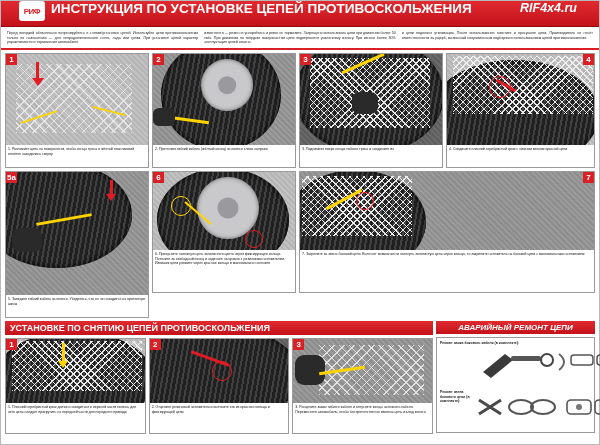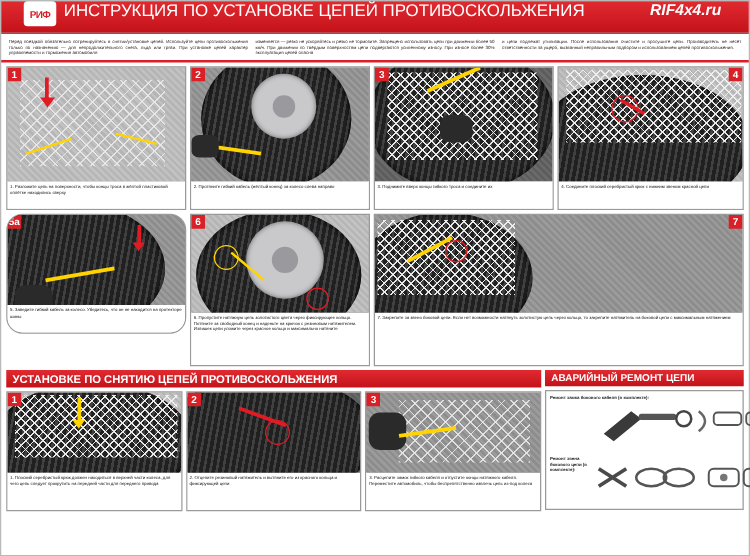--- a/index.html
+++ b/index.html
@@ -33,21 +33,21 @@
     border-radius: 3px;
     display: flex; align-items: center; justify-content: center;
     margin-right: 6px;
     flex: 0 0 auto;
   }
   .logo-text {
     color: #d92027; font-weight: bold; font-size: 8px;
     letter-spacing: -0.5px;
   }
   .header-title {
-    color: #fff; font-weight: normal; font-size: 13.5px;
+    color: #fff; font-weight: bold; font-size: 13.5px;
     flex: 1 1 auto; letter-spacing: 0px;
     white-space: nowrap; overflow: hidden;
   }
   .header-site {
     color: #fff; font-weight: bold; font-size: 12.5px;
     font-style: italic; padding-right: 4px;
   }
 
   
   .intro {
@@ -169,21 +169,21 @@
   .bottom-right { flex: 1 1 auto; }
   .sectionbar {
     background: #d92027;
     background: linear-gradient(#e02a30, #c4121a);
     color: #fff;
     font-weight: bold;
     font-size: 9px;
     padding: 2px 5px;
     margin-bottom: 3px;
   }
-  .sectionbar.small { font-size: 8px; text-align: left; }
+  .sectionbar.small { font-size: 8px; text-align: center; font-style: italic; }
 
   .emergency-body {
     border: 1px solid #9a9a9a;
     height: 96px;
     position: relative;
     background: #fff;
     padding: 3px;
     font-size: 3.5px;
     line-height: 1.25;
   }
@@ -263,21 +263,21 @@
           <div class="chainband" style="left:6px;top:2px;width:140px;height:58px;"></div>
           <div class="bar-red" style="left:48px;top:30px;width:22px;height:3px;transform:rotate(30deg);"></div>
           <div class="ring-red" style="left:42px;top:22px;width:22px;height:22px;"></div>
         </div>
         <div class="caption">4. Соедините плоский серебристый крюк с нижним звеном красной цепи</div>
       </div>
     </div>
 
     <div class="row">
 
-      <div class="cell" style="flex:0 0 144px;height:96px;border-radius:13px;">
+      <div class="cell" style="flex:0 0 144px;height:147px;">
         <div class="num">5а</div>
         <div class="photo">
           <div class="asphalt"></div>
           <div class="tire" style="left:-24px;top:-10px;width:150px;height:106px;">
               <div class="tread"></div>
             </div>
           <div class="glove" style="left:6px;top:56px;width:30px;height:24px;"></div>
           <div class="bar-yellow" style="left:30px;top:46px;width:56px;height:3px;transform:rotate(-10deg);"></div>
           <div class="bar-red" style="left:104px;top:8px;width:3px;height:16px;"></div>
           <div style="position:absolute;left:100px;top:22px;width:0;height:0;border-left:5px solid transparent;border-right:5px solid transparent;border-top:7px solid #e01b24;"></div>

